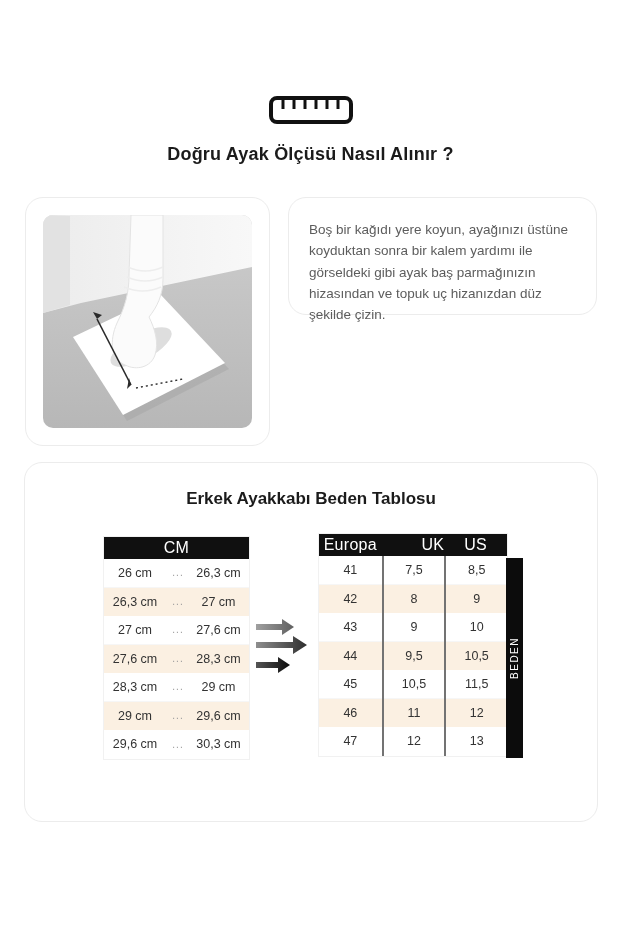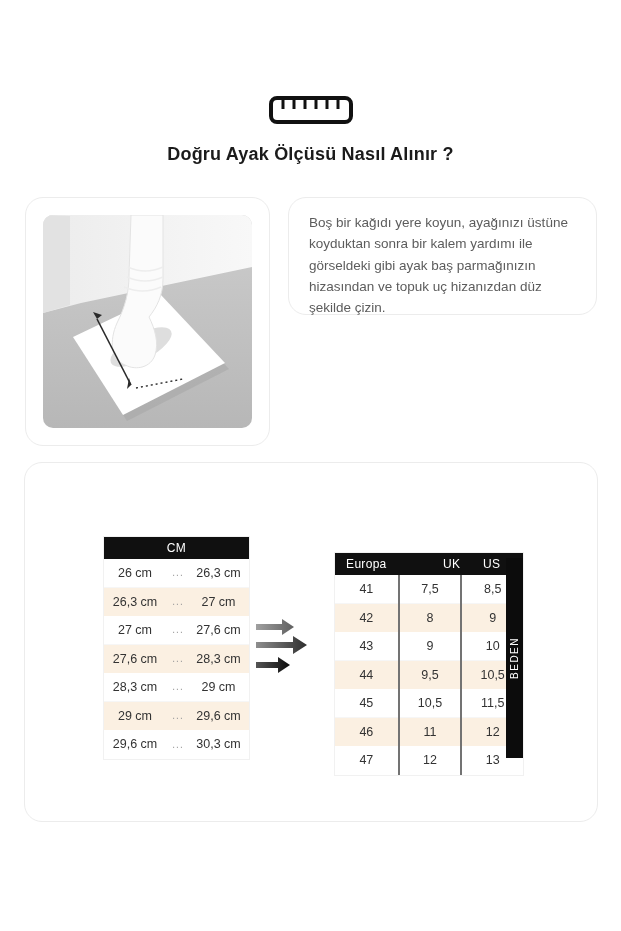--- a/index.html
+++ b/index.html
@@ -12,41 +12,41 @@
   #ruler-wrap{left:0;top:96px;width:621px;display:flex;justify-content:center;}
   #main-title{
     left:0;top:144px;width:621px;text-align:center;
     font-size:18px;font-weight:700;color:#1b1b1b;letter-spacing:.2px;
   }
   
   .card{border:1px solid #ececec;border-radius:18px;background:#fff;box-sizing:border-box;}
   #image-card{left:25px;top:197px;width:245px;height:249px;}
   #foot-image{position:absolute;left:17px;top:17px;width:209px;height:213px;border-radius:10px;overflow:hidden;}
   .text-card{left:288px;width:309px;display:flex;align-items:flex-start;box-sizing:border-box;
-    padding:14px 20px 0 20px;}
+    padding:21px 20px 0 20px;}
   #text-card-1{top:197px;height:118px;}
   #text-card-2{top:326px;height:120px;align-items:center;padding-top:0;}
   .instruction{font-size:13.5px;line-height:1.58;color:#5c5c5c;}
   
   #table-card{left:24px;top:462px;width:574px;height:360px;}
   #table-title{position:absolute;left:0;top:26px;width:100%;text-align:center;
     font-size:17px;font-weight:700;color:#1b1b1b;}
   .t-header{
     height:22px;line-height:22px;background:#101010;color:#ffffff;
-    font-size:12px;text-align:center;letter-spacing:.3px;
+    font-size:16px;text-align:center;letter-spacing:.3px;
   }
   .t-row{height:28.5px;display:grid;align-items:center;font-size:12.5px;color:#333333;
     background:#ffffff;box-sizing:border-box;border-bottom:1px solid #f6f6f6;}
   .t-row:last-child{border-bottom:none;}
   .t-row.alt{background:#fbf0e2;border-bottom:none;}
   #cm-table{position:absolute;left:78px;top:73px;width:145px;border:1px solid #f1f1f1;}
   #cm-table .t-row{grid-template-columns:62px 24px 57px;}
   #cm-table .t-row span{text-align:center;}
   .dots{color:#9a9a9a;font-size:10px;letter-spacing:1px;}
-  #intl-table{position:absolute;left:293px;top:89px;width:188px;border:1px solid #f1f1f1;margin-left:16px;}
+  #intl-table{position:absolute;left:293px;top:70px;width:188px;border:1px solid #f1f1f1;}
   #intl-table .t-header{display:grid;grid-template-columns:repeat(3,1fr);}
   #intl-table .t-row{grid-template-columns:repeat(3,1fr);}
   #intl-table .t-row span{text-align:center;}
   #intl-table .t-row span + span{border-left:2px solid #737373;height:100%;line-height:28.5px;}
   #arrows{position:absolute;left:230px;top:154px;width:58px;height:58px;}
   #beden-strip{
     position:absolute;left:481px;top:95px;width:17px;height:200px;background:#0c0c0c;
     display:flex;align-items:center;justify-content:center;
   }
   #beden-strip span{
@@ -108,20 +108,21 @@
       </svg>
     </div>
   </div>
 
   <div class="abs card text-card" id="text-card-1">
     <div class="instruction">Boş bir kağıdı yere koyun, ayağınızı üstüne koyduktan sonra bir kalem yardımı ile görseldeki gibi ayak baş parmağınızın hizasından ve topuk uç hizanızdan düz şekilde çizin.</div>
   </div>
 
 
   <div class="abs card" id="table-card">
+    <div id="table-title">Erkek Ayakkabı Beden Tablosu</div>
 
     <div id="cm-table">
       <div class="t-header">CM</div>
       <div class="t-row">
         <span>26 cm</span>
         <span class="dots">...</span>
         <span>26,3 cm</span>
       </div>
       <div class="t-row alt">
         <span>26,3 cm</span>

